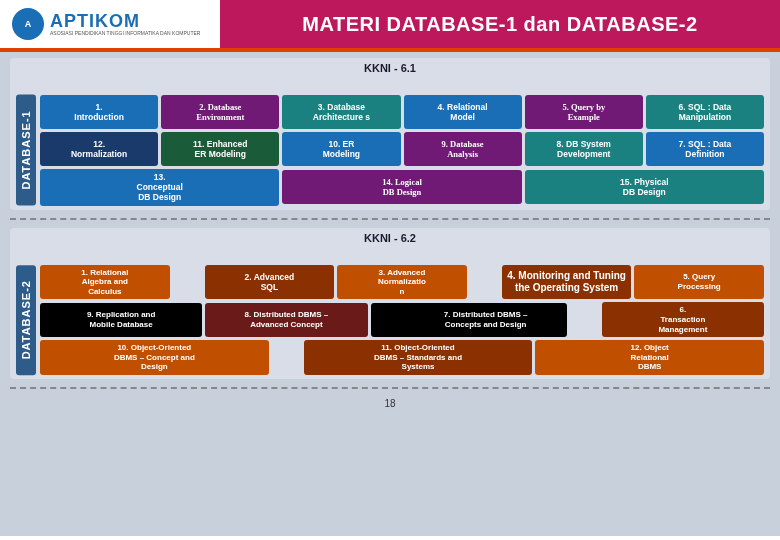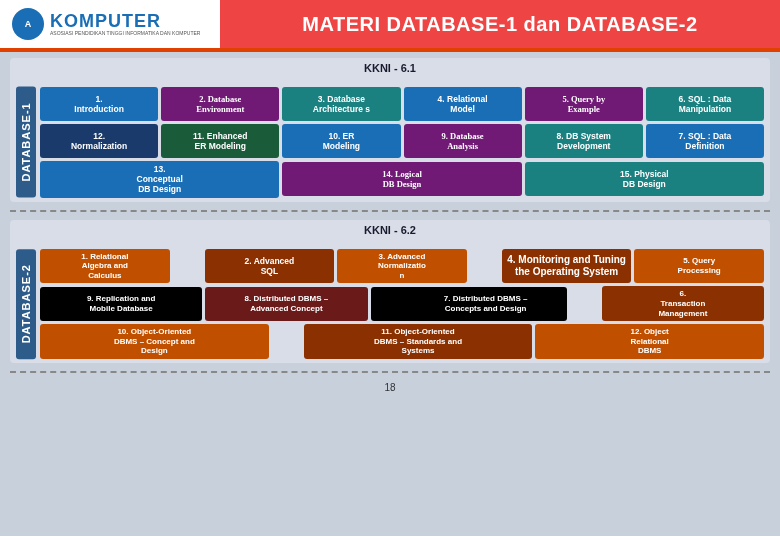--- a/index.html
+++ b/index.html
@@ -51,21 +51,21 @@
       letter-spacing: 1px;
       line-height: 1;
     }
     .logo-sub {
       font-size: 5px;
       color: #555;
       line-height: 1.2;
     }
     .header-title-area {
       flex: 1;
-      background: #ef4444;
+      background: #be185d;
       height: 100%;
       display: flex;
       align-items: center;
       justify-content: center;
     }
     .header-title {
       color: #fff;
       font-size: 20px;
       font-weight: bold;
       letter-spacing: 0.5px;
@@ -81,21 +81,21 @@
       gap: 6px;
     }
 
     
     .section-block {
       background: #d8dde8;
       border-radius: 4px;
       padding: 4px 6px 4px 6px;
       display: flex;
       flex-direction: column;
-      gap: 11px;
+      gap: 19px;
     }
     .kkni-label {
       text-align: center;
       font-weight: bold;
       font-size: 11px;
       color: #1a1a2e;
       margin-bottom: 2px;
     }
 
     .section-inner {
@@ -181,21 +181,21 @@
   </style>
 </head>
 <body>
 
 <div class="header">
   <div class="logo-area">
     <div class="logo-circle">
       <span>A</span>
     </div>
     <div class="logo-text">
-      <span class="logo-name">KOMPUTER</span>
+      <span class="logo-name">APTIKOM</span>
       <span class="logo-sub">ASOSIASI PENDIDIKAN TINGGI INFORMATIKA DAN KOMPUTER</span>
     </div>
   </div>
   <div class="header-title-area">
     <span class="header-title">MATERI DATABASE-1 dan DATABASE-2</span>
   </div>
 </div>
 
 <div class="main">
 

